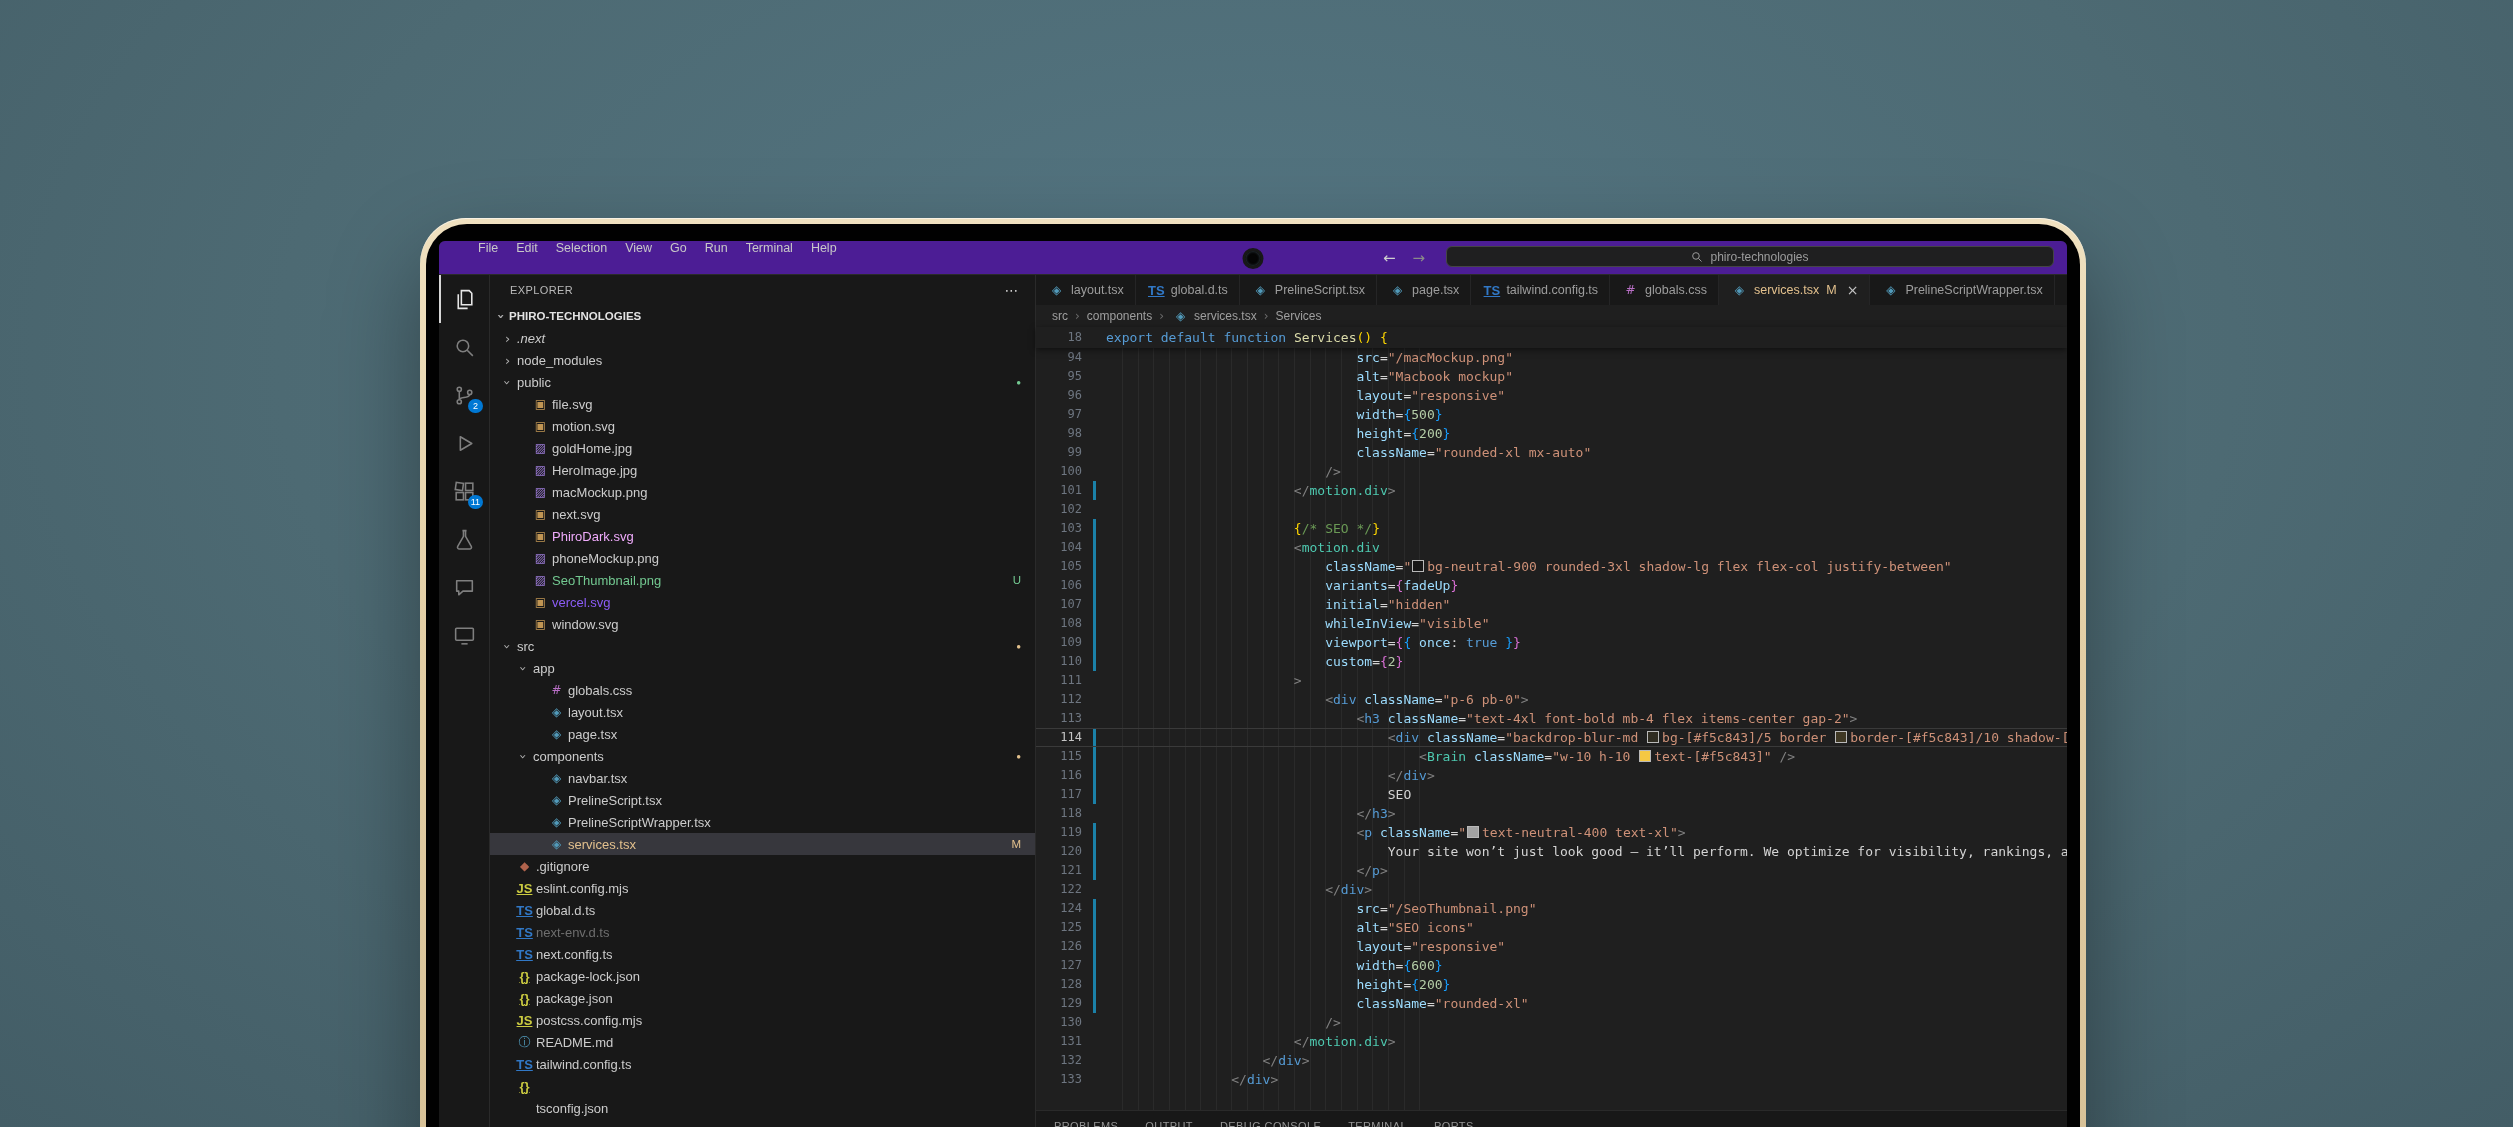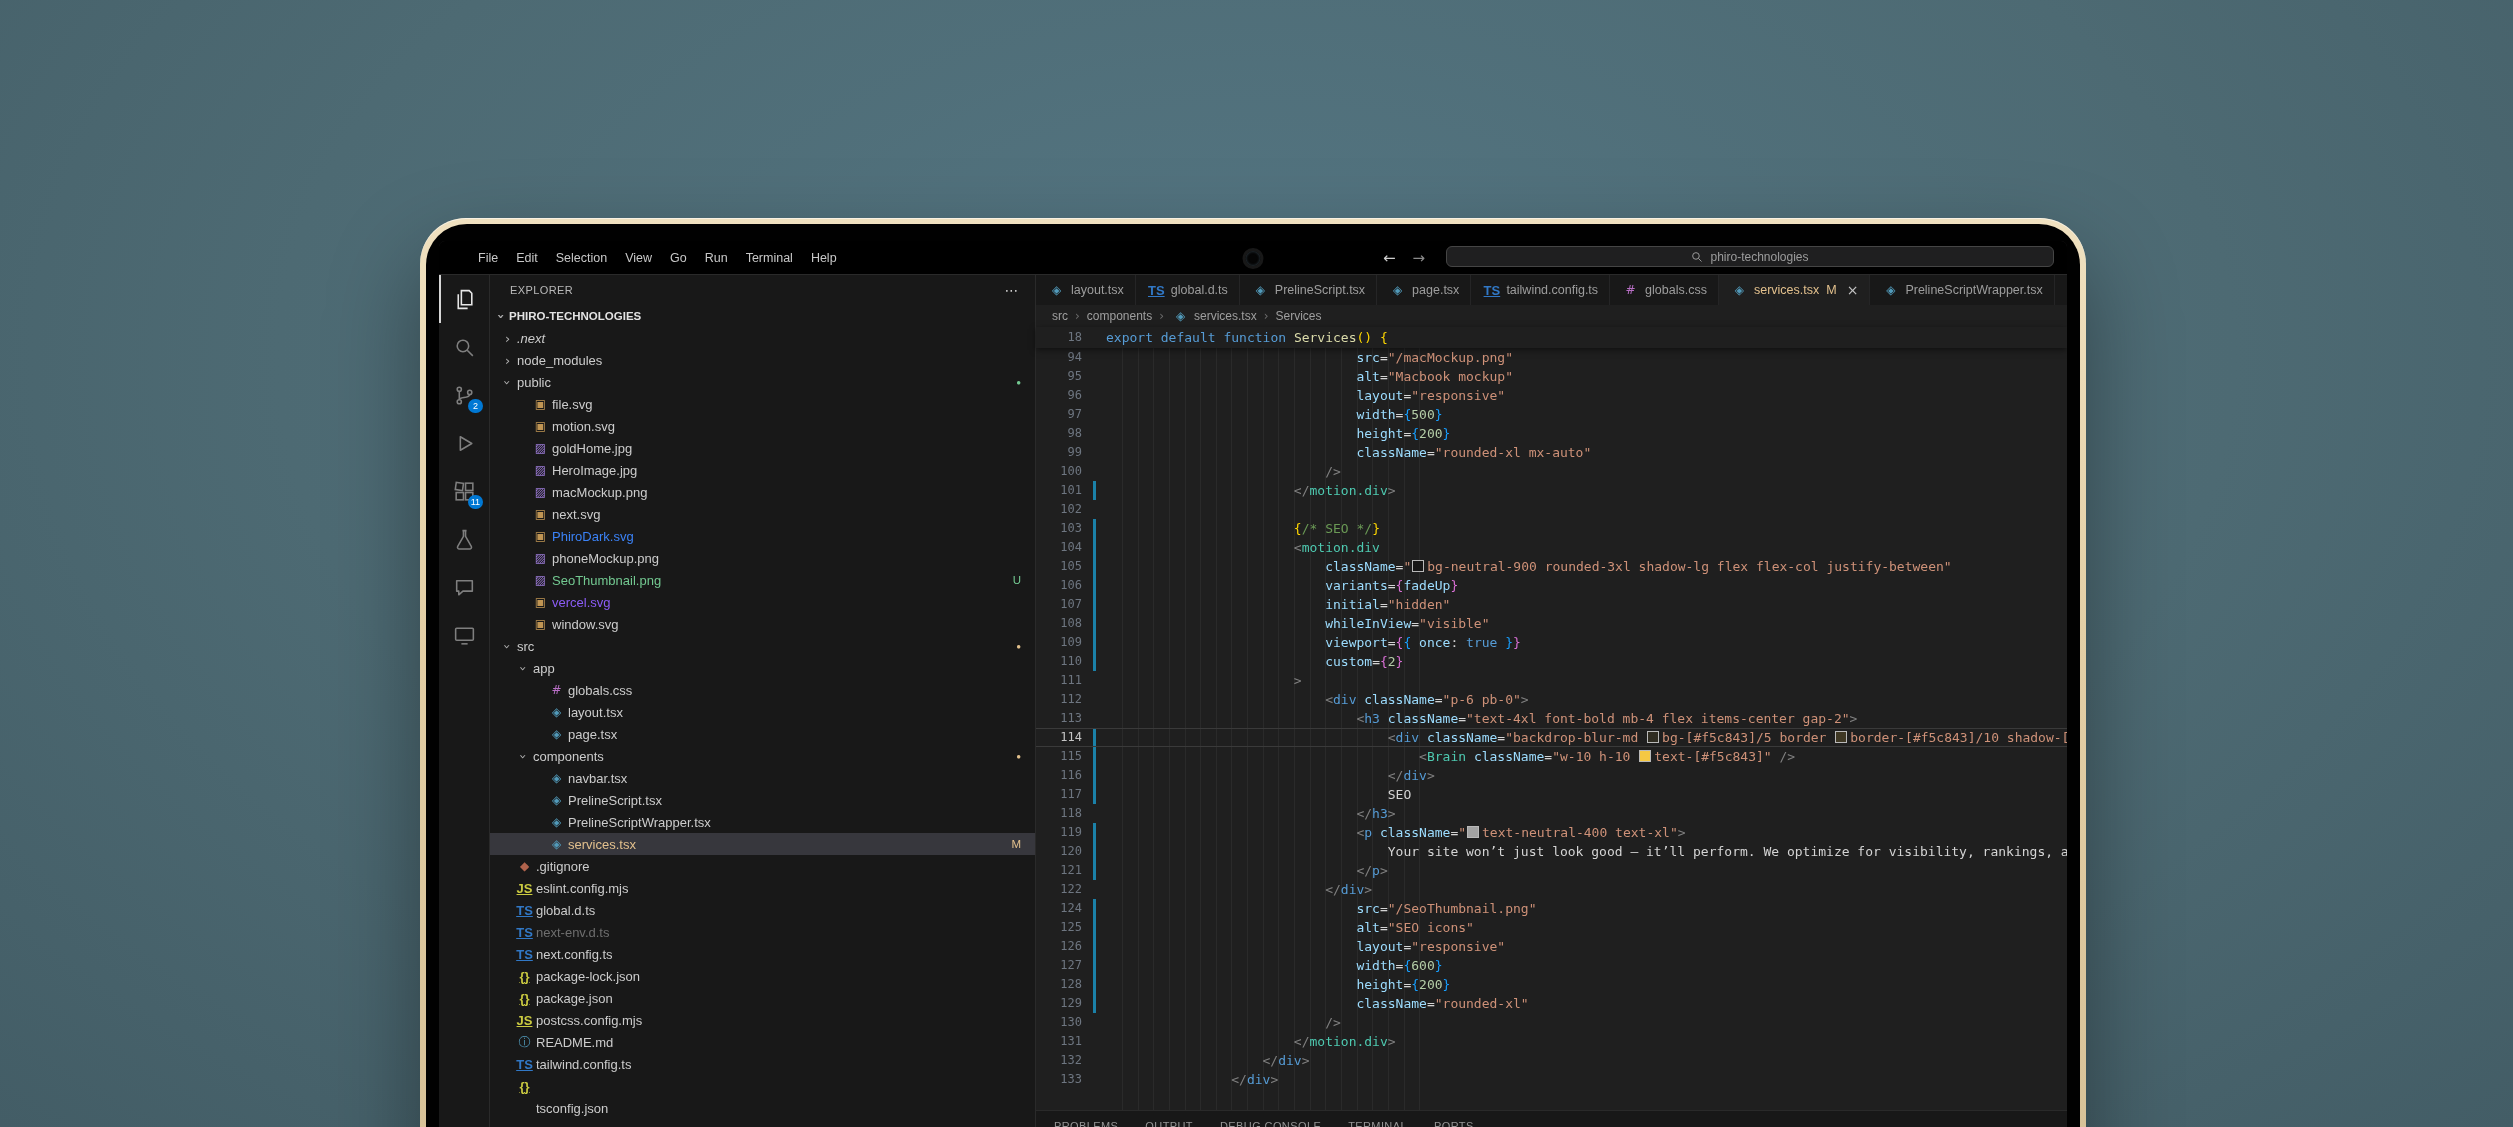--- a/index.html
+++ b/index.html
@@ -16,22 +16,22 @@
           padding:6px;box-sizing:border-box;}
   .bezel{width:100%;height:100%;border-radius:41px 41px 0 0;background:#010101;
          padding:17px 13px 0 13px;box-sizing:border-box;}
   .screen{position:relative;width:1628px;height:960px;background:#1f1f1f;overflow:hidden;
           border-radius:6px;display:flex;flex-direction:column;}
   .camera{position:absolute;left:50%;top:7px;transform:translateX(-50%);
           width:15px;height:15px;border-radius:50%;background:#050505;
           border:3px solid #181818;box-shadow:inset 0 0 3px #3a4a55;z-index:40;}
 
   
-  .titlebar{height:33px;flex:none;background:#000000;border-bottom:1px solid #2a2a2a;
-            display:flex;align-items:center;position:relative;z-index:30;}
+  .titlebar{height:33px;flex:none;background:#4c1d95;border-bottom:1px solid #2a2a2a;
+            display:flex;position:relative;z-index:30;}
   .menus{display:flex;margin-left:30px;}
   .menu-item{padding:0 9px;font-size:12.5px;color:#c8c8c8;cursor:default;}
   .nav{position:absolute;left:944px;top:0;height:100%;display:flex;align-items:center;gap:17px;
        font-size:15px;color:#cfcfcf;font-family:"DejaVu Sans",sans-serif;}
   .nav .fwd{color:#8a8a8a;}
   .cmdcenter{position:absolute;left:1007px;top:5px;width:608px;height:21px;box-sizing:border-box;
              background:#1f1f20;border:1px solid #454545;border-radius:6px;
              display:flex;align-items:center;justify-content:center;gap:7px;
              font-size:12px;color:#9c9c9c;}
 
@@ -251,21 +251,21 @@
                   <span class="label" style="color: rgb(204, 204, 204);">macMockup.png</span>
                 </div>
                 <div class="row" style="padding-left: 26px;">
                   <span class="chev"></span>
                   <span class="ficon" style="color: rgb(192, 149, 83);">▣</span>
                   <span class="label" style="color: rgb(204, 204, 204);">next.svg</span>
                 </div>
                 <div class="row" style="padding-left: 26px;">
                   <span class="chev"></span>
                   <span class="ficon" style="color: rgb(192, 149, 83);">▣</span>
-                  <span class="label" style="color: #3b82f6;">PhiroDark.svg</span>
+                  <span class="label" style="color: #f0abfc;">PhiroDark.svg</span>
                 </div>
                 <div class="row" style="padding-left: 26px;">
                   <span class="chev"></span>
                   <span class="ficon" style="color: rgb(157, 124, 216);">▨</span>
                   <span class="label" style="color: rgb(204, 204, 204);">phoneMockup.png</span>
                 </div>
                 <div class="row" style="padding-left: 26px;">
                   <span class="chev"></span>
                   <span class="ficon" style="color: rgb(157, 124, 216);">▨</span>
                   <span class="label" style="color: rgb(115, 201, 145);">SeoThumbnail.png</span>

